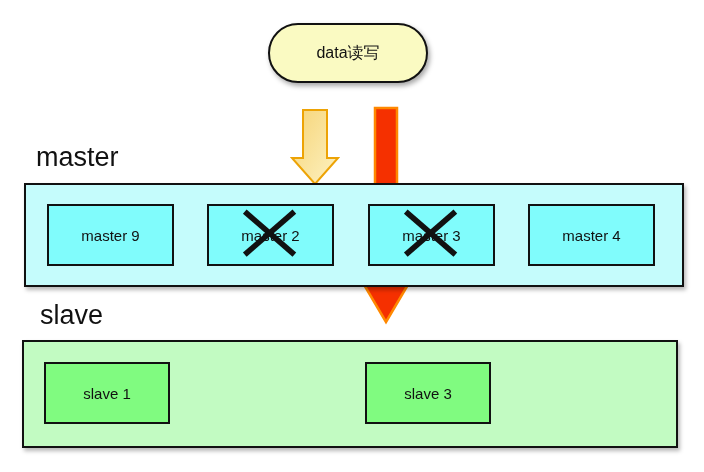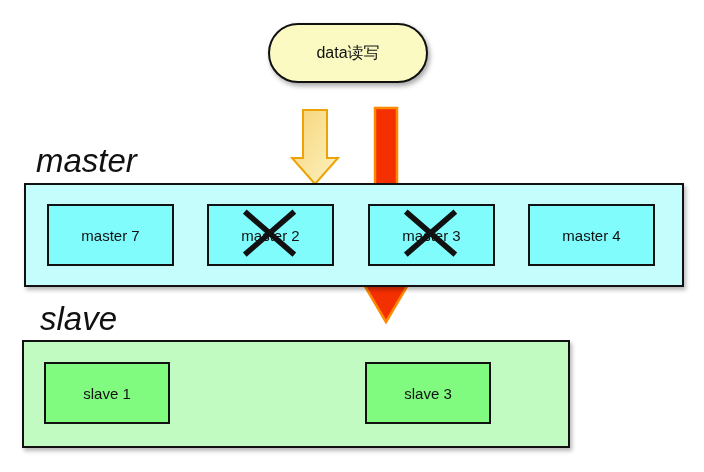--- a/index.html
+++ b/index.html
@@ -33,42 +33,41 @@
     box-sizing: border-box;
   }
   .bubble span {
     font-size: 16px;
     color: #111111;
   }
 
   
   .section-label {
     position: absolute;
-    font-size: 33px;
+    font-size: 27px;
     color: #111111;
-    font-style: italic;
   }
   .master-label { left: 36px; top: 142px; }
   .slave-label  { left: 40px; top: 300px; }
 
   
   .container {
     position: absolute;
     box-sizing: border-box;
     border: 2.5px solid #111111;
     box-shadow: 2px 3px 4px rgba(0,0,0,0.28);
   }
   .master-container {
     left: 24px; top: 183px;
     width: 660px; height: 104px;
     background: #c5fcfc;
   }
   .slave-container {
     left: 22px; top: 340px;
-    width: 548px; height: 108px;
+    width: 656px; height: 108px;
     background: #c2fbc2;
     padding-left: 44px;
   }
 
   
   .node {
     position: absolute;
     box-sizing: border-box;
     border: 2.5px solid #111111;
     display: flex;
@@ -124,21 +123,21 @@
   </svg>
 
   <svg class="arrow red-arrow" width="52" height="220" viewBox="0 0 52 220">
     <polygon points="14,2 36,2 36,177 48,177 25,216 2,177 14,177" fill="#f53000" stroke="#ff8800" stroke-width="2.5" stroke-linejoin="miter"></polygon>
   </svg>
 
   <div class="section-label master-label">master</div>
 
   <div class="container master-container">
     <div class="node master-node" style="left:21px">
-      <span>master 7</span>
+      <span>master 9</span>
     </div>
     <div class="node master-node" style="left:181px">
       <span>master 2</span>
       <svg class="cross" viewBox="0 0 127 62">
         <line x1="36" y1="6" x2="89" y2="52" stroke="#111111" stroke-width="6"></line>
         <line x1="89" y1="6" x2="36" y2="52" stroke="#111111" stroke-width="6"></line>
       </svg>
     </div>
     <div class="node master-node" style="left:342px">
       <span>master 3</span>

